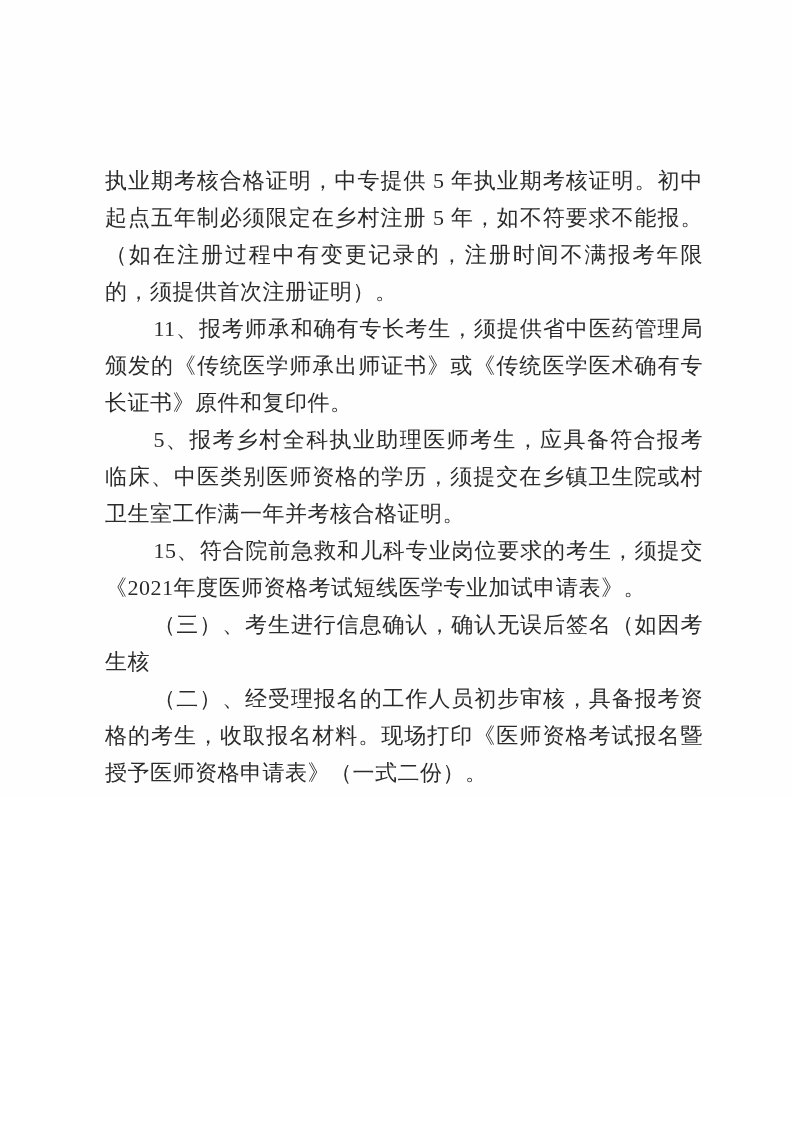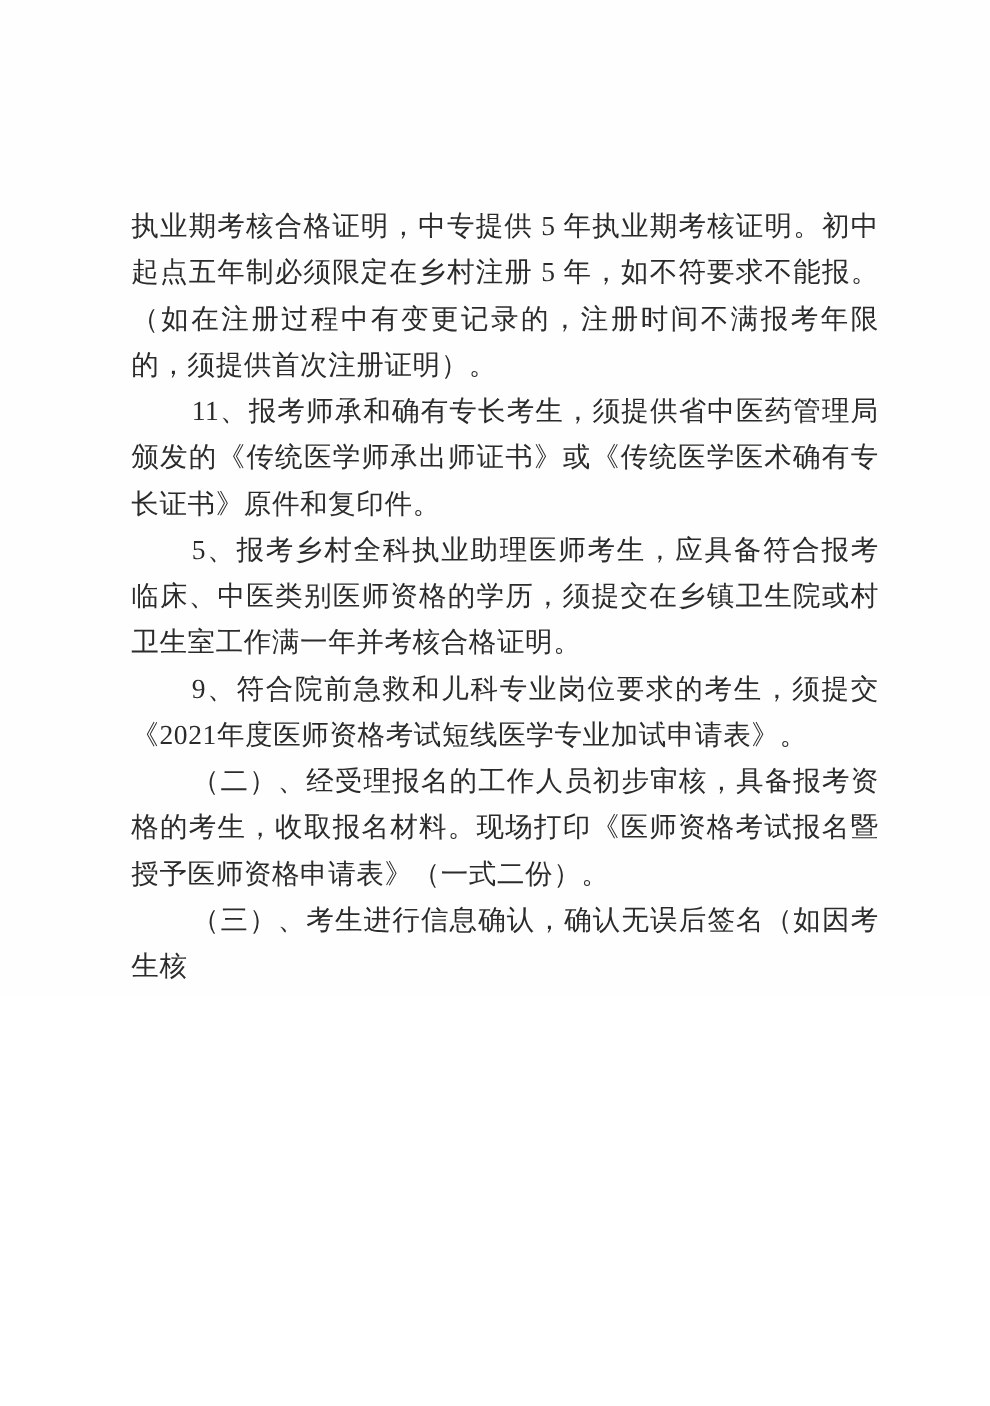--- a/index.html
+++ b/index.html
@@ -45,20 +45,20 @@
 </style>
 </head>
 <body>
 
 <div class="page">
 
   <div class="content">
     <p>执业期考核合格证明，中专提供 5 年执业期考核证明。初中起点五年制必须限定在乡村注册 5 年，如不符要求不能报。（如在注册过程中有变更记录的，注册时间不满报考年限的，须提供首次注册证明）。</p>
     <p class="indent">11、报考师承和确有专长考生，须提供省中医药管理局颁发的《传统医学师承出师证书》或《传统医学医术确有专长证书》原件和复印件。</p>
     <p class="indent">5、报考乡村全科执业助理医师考生，应具备符合报考临床、中医类别医师资格的学历，须提交在乡镇卫生院或村卫生室工作满一年并考核合格证明。</p>
-    <p class="indent">9、符合院前急救和儿科专业岗位要求的考生，须提交《2021年度医师资格考试短线医学专业加试申请表》。</p>
+    <p class="indent">15、符合院前急救和儿科专业岗位要求的考生，须提交《2021年度医师资格考试短线医学专业加试申请表》。</p>
+    <p class="indent">（三）、考生进行信息确认，确认无误后签名（如因考生核</p>
     <p class="indent">（二）、经受理报名的工作人员初步审核，具备报考资格的考生，收取报名材料。现场打印《医师资格考试报名暨授予医师资格申请表》（一式二份）。</p>
-    <p class="indent">（三）、考生进行信息确认，确认无误后签名（如因考生核</p>
   </div>
 
   <div class="page-number">— 4 —</div>
 
 </div>
 
 </body></html>

